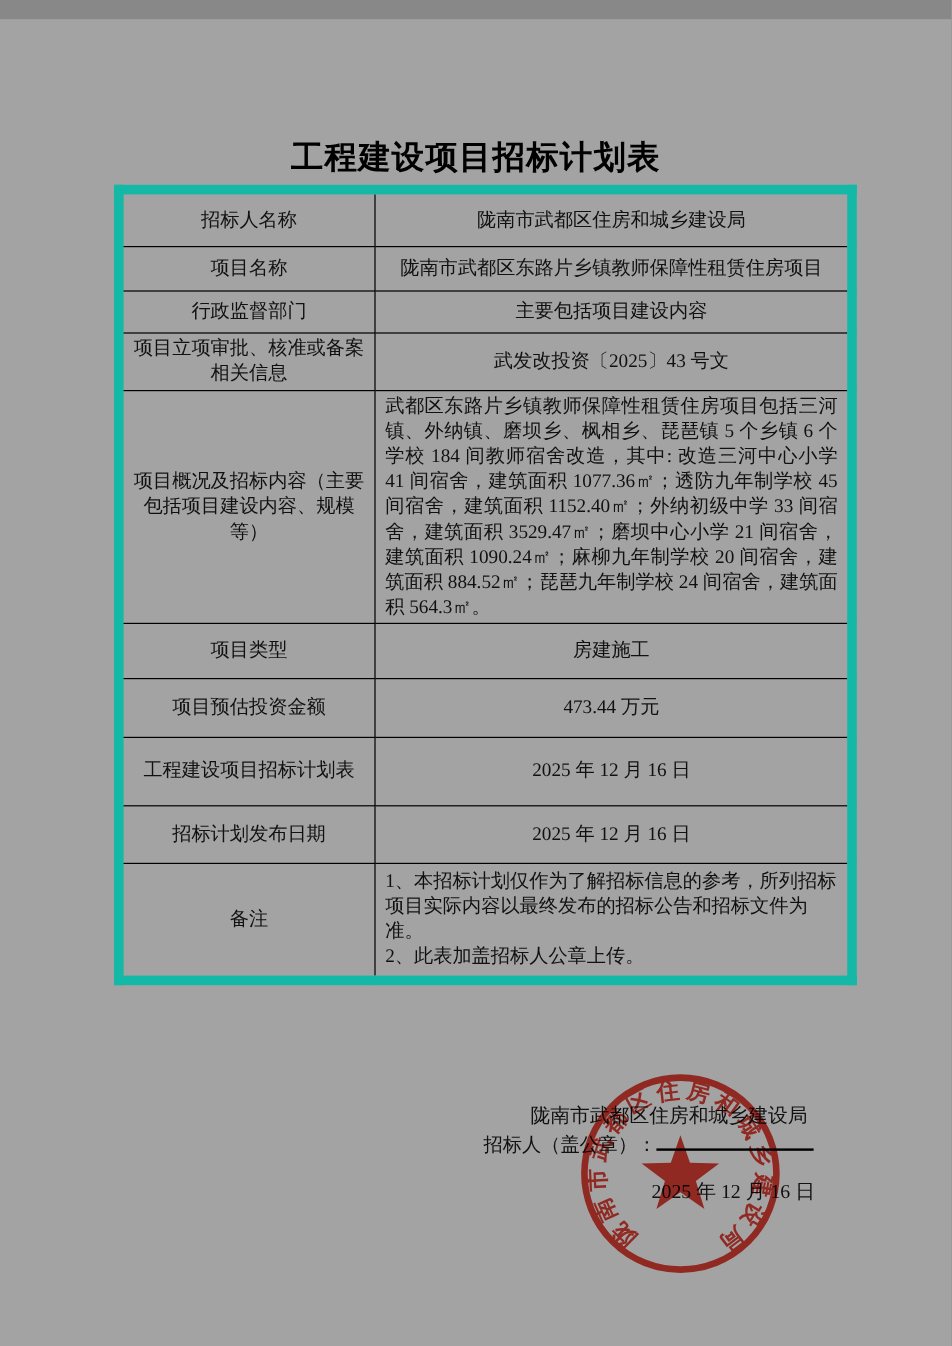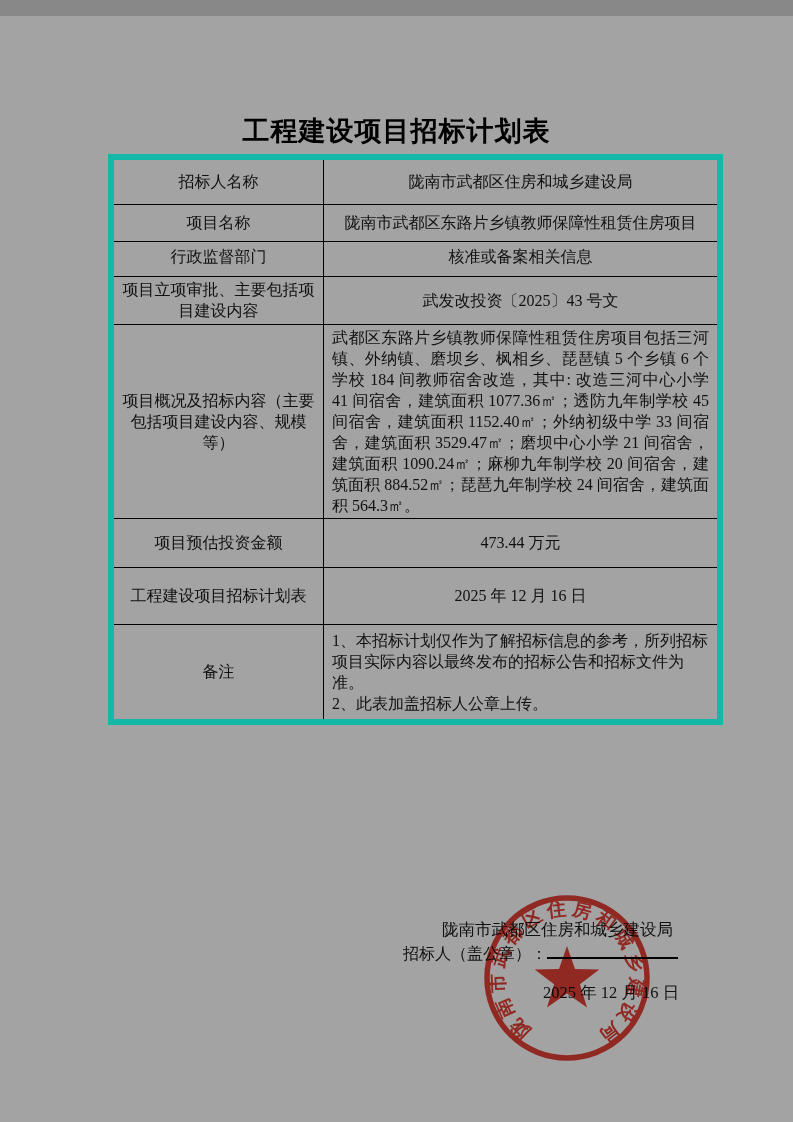--- a/index.html
+++ b/index.html
@@ -16,25 +16,25 @@
     position:absolute;
     top:97px;left:0;width:100%;
     text-align:center;
     font-size:27px;
     font-weight:bold;
     letter-spacing:1px;
     color:#000;
   }
   table.main{
     position:absolute;
-    left:108px;top:138px;
+    left:95px;top:138px;
     width:570px;
     border-collapse:collapse;
     table-layout:fixed;
-    border:6px solid #14b8a6;
+    border:8px solid #14b8a6;
   }
   table.main td{
     border:1px solid #000;
     font-size:16px;
     line-height:21px;
     vertical-align:middle;
     color:#111;
     padding:2px 8px;
     overflow:hidden;
   }
@@ -48,21 +48,21 @@
     padding:4px 9px;
   }
   td.val-notes{
     text-align:left;
     font-size:15.5px;
     line-height:20.5px;
     white-space:pre-line;
     padding:6px 9px;
     vertical-align:top;
   }
-  tr.r1{height:47px;}  tr.r2{height:37px;}  tr.r3{height:35px;font-family:Liberation Mono, monospace;}
+  tr.r1{height:47px;}  tr.r2{height:37px;}  tr.r3{height:35px;}
   tr.r4{height:48px;}  tr.r5{height:192px;} tr.r6{height:46px;}
   tr.r7{height:49px;padding-left:44px;}  tr.r8{height:50px;}  tr.r9{height:38px;}
   tr.r10{height:57px;} tr.r11{height:48px;} tr.r12{height:98px;}
 
   .footer-org{
     position:absolute;
     top:903px;right:120px;
     font-size:16.5px;
     white-space:nowrap;
   }
@@ -106,36 +106,44 @@
       <tr class="r1">
         <td class="lab">招标人名称</td>
         <td class="val">陇南市武都区住房和城乡建设局</td>
       </tr>
       <tr class="r2">
         <td class="lab">项目名称</td>
         <td class="val">陇南市武都区东路片乡镇教师保障性租赁住房项目</td>
       </tr>
       <tr class="r3">
         <td class="lab">行政监督部门</td>
-        <td class="val">核准或备案相关信息</td>
+        <td class="val">主要包括项目建设内容</td>
       </tr>
       <tr class="r4">
-        <td class="lab">项目立项审批、主要包括项目建设内容</td>
+        <td class="lab">项目立项审批、核准或备案相关信息</td>
         <td class="val">武发改投资〔2025〕43 号文</td>
       </tr>
       <tr class="r5">
         <td class="lab">项目概况及招标内容（主要包括项目建设内容、规模等）</td>
         <td class="val val-long">武都区东路片乡镇教师保障性租赁住房项目包括三河镇、外纳镇、磨坝乡、枫相乡、琵琶镇 5 个乡镇 6 个学校 184 间教师宿舍改造，其中: 改造三河中心小学 41 间宿舍，建筑面积 1077.36㎡；透防九年制学校 45 间宿舍，建筑面积 1152.40㎡；外纳初级中学 33 间宿舍，建筑面积 3529.47㎡；磨坝中心小学 21 间宿舍，建筑面积 1090.24㎡；麻柳九年制学校 20 间宿舍，建筑面积 884.52㎡；琵琶九年制学校 24 间宿舍，建筑面积 564.3㎡。</td>
+      </tr>
+      <tr class="r6">
+        <td class="lab">项目类型</td>
+        <td class="val">房建施工</td>
       </tr>
       <tr class="r7">
         <td class="lab">项目预估投资金额</td>
         <td class="val">473.44 万元</td>
       </tr>
       <tr class="r10">
         <td class="lab">工程建设项目招标计划表</td>
+        <td class="val">2025 年 12 月 16 日</td>
+      </tr>
+      <tr class="r11">
+        <td class="lab">招标计划发布日期</td>
         <td class="val">2025 年 12 月 16 日</td>
       </tr>
       <tr class="r12">
         <td class="lab">备注</td>
         <td class="val val-notes">1、本招标计划仅作为了解招标信息的参考，所列招标项目实际内容以最终发布的招标公告和招标文件为准。
 2、此表加盖招标人公章上传。</td>
       </tr>
     </tbody>
   </table>
 

